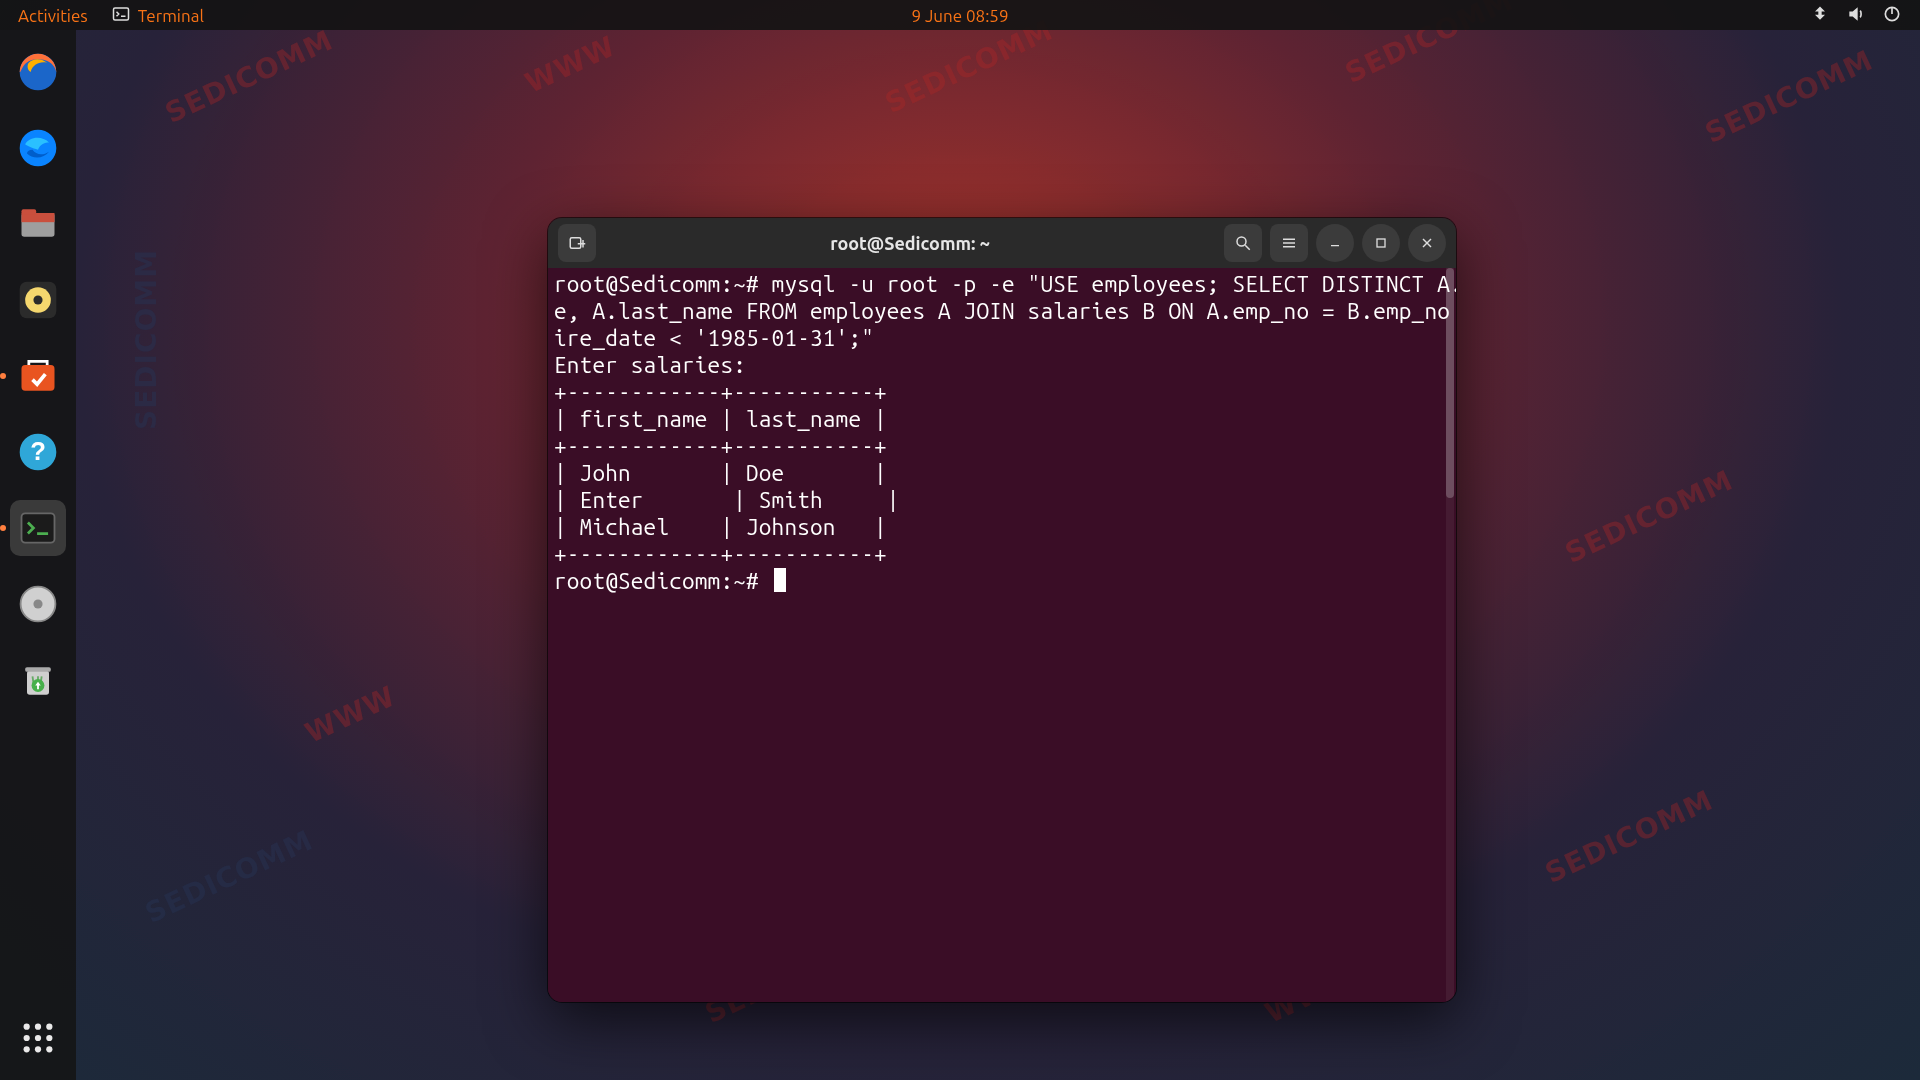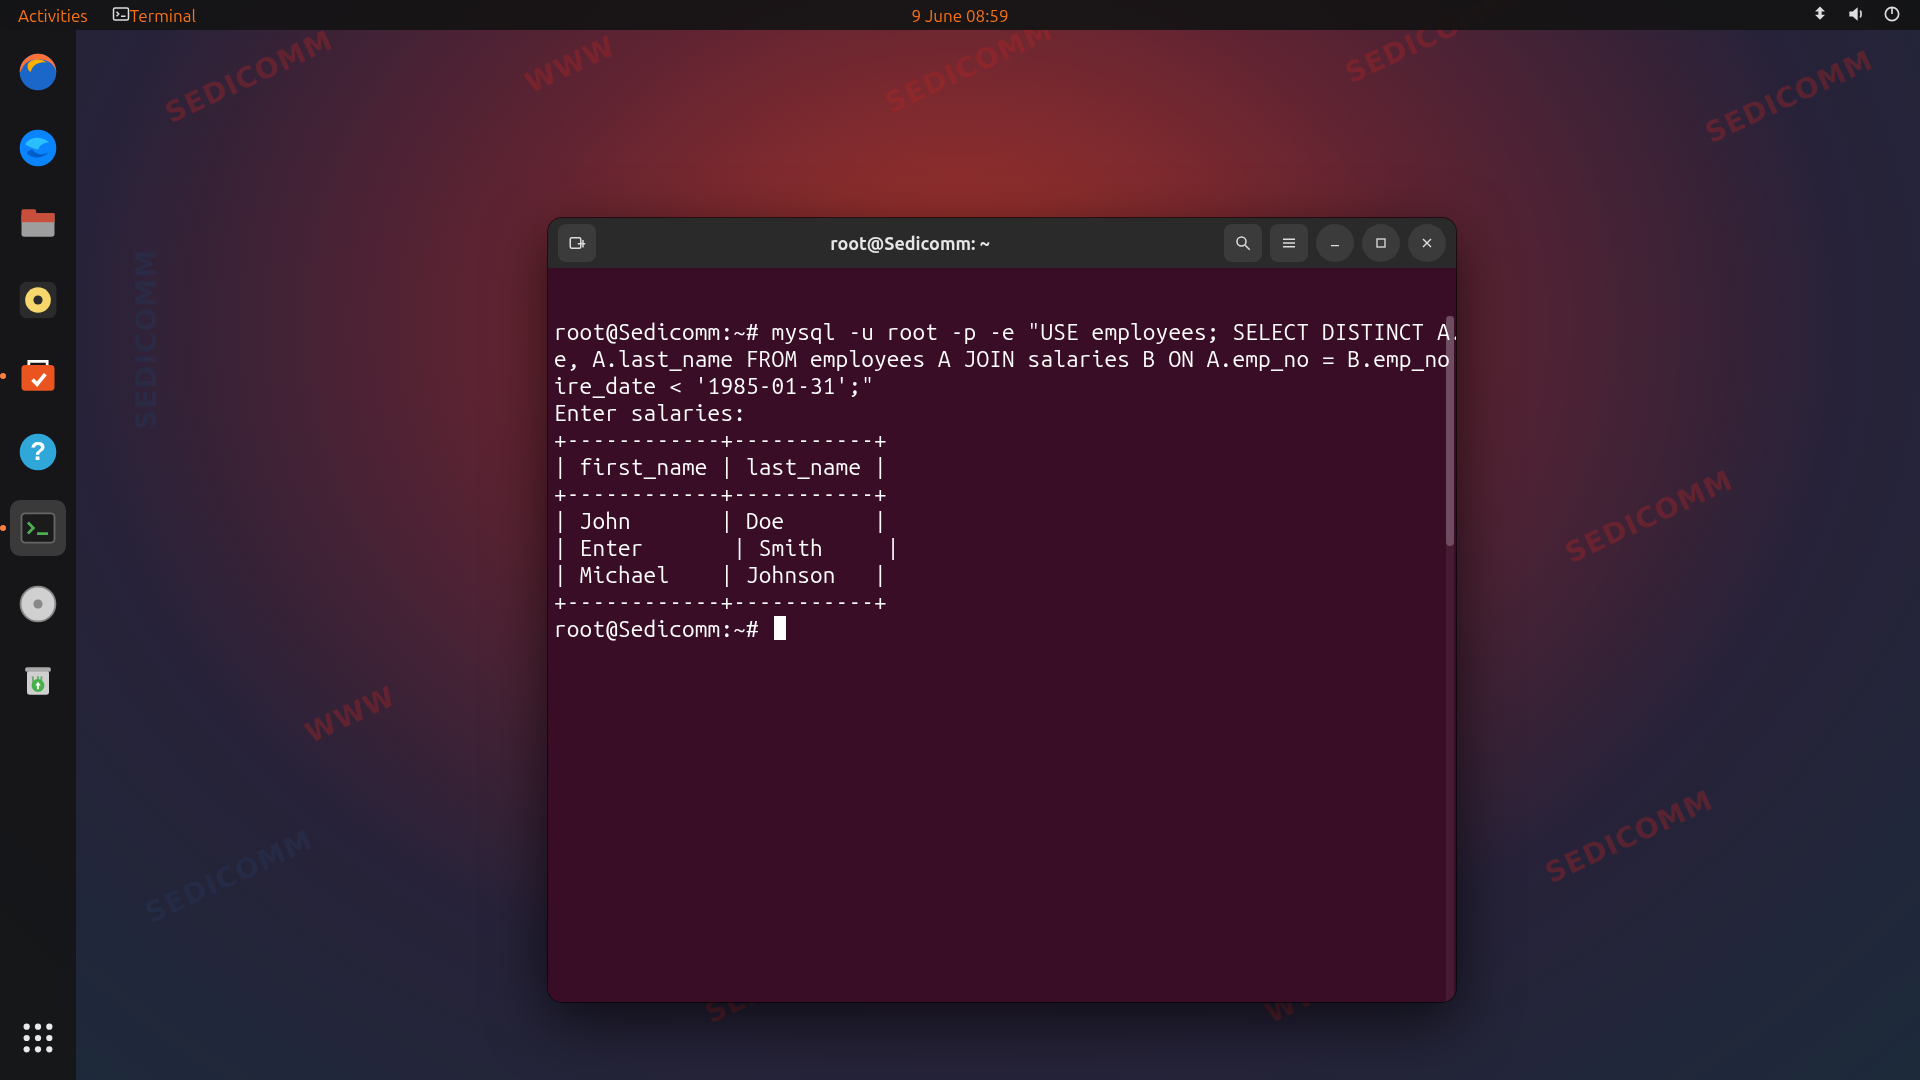--- a/index.html
+++ b/index.html
@@ -39,21 +39,21 @@
 
   
   .topbar {
     position: absolute; top:0; left:0; right:0; height:30px;
     background: rgba(20,20,20,.92);
     color:#f97316; font-size:17px;
     display:flex; align-items:center;
     z-index: 50;
   }
   .topbar .left { display:flex; align-items:center; gap:24px; padding-left:18px;}
-  .topbar .app { display:flex; align-items:center; }
+  .topbar .app { display:flex; align-items:center; gap:8px;}
   .topbar .center { position:absolute; left:50%; transform:translateX(-50%); font-size:17px;}
   .topbar .right { margin-left:auto; display:flex; align-items:center; gap:16px; padding-right:18px;}
   .topbar svg { width:18px; height:18px; fill:#ddd; }
   .topbar .power svg, .topbar .net svg, .topbar .vol svg { width:20px; height:20px;}
 
   
   .dock {
     position:absolute; top:30px; left:0; bottom:0; width:76px;
     background: rgba(20,20,20,.85);
     display:flex; flex-direction:column; align-items:center;
@@ -81,21 +81,20 @@
   .window {
     position:absolute;
     left:548px; top:218px;
     width:908px; height:784px;
     background:#3a0d26;
     border-radius:14px;
     box-shadow: 0 18px 60px rgba(0,0,0,.65), 0 0 0 1px rgba(0,0,0,.6);
     display:flex; flex-direction:column;
     overflow:hidden;
     z-index:45;
-    gap:48px;
   }
   .titlebar{
     height:50px; background:#2a2a2a;
     display:flex; align-items:center;
     padding:0 10px;
     color:#e6e6e6; font-size:18px; font-weight:600;
   }
   .titlebar .tb-btn{
     width:38px; height:38px; border-radius:8px;
     display:flex; align-items:center; justify-content:center;

